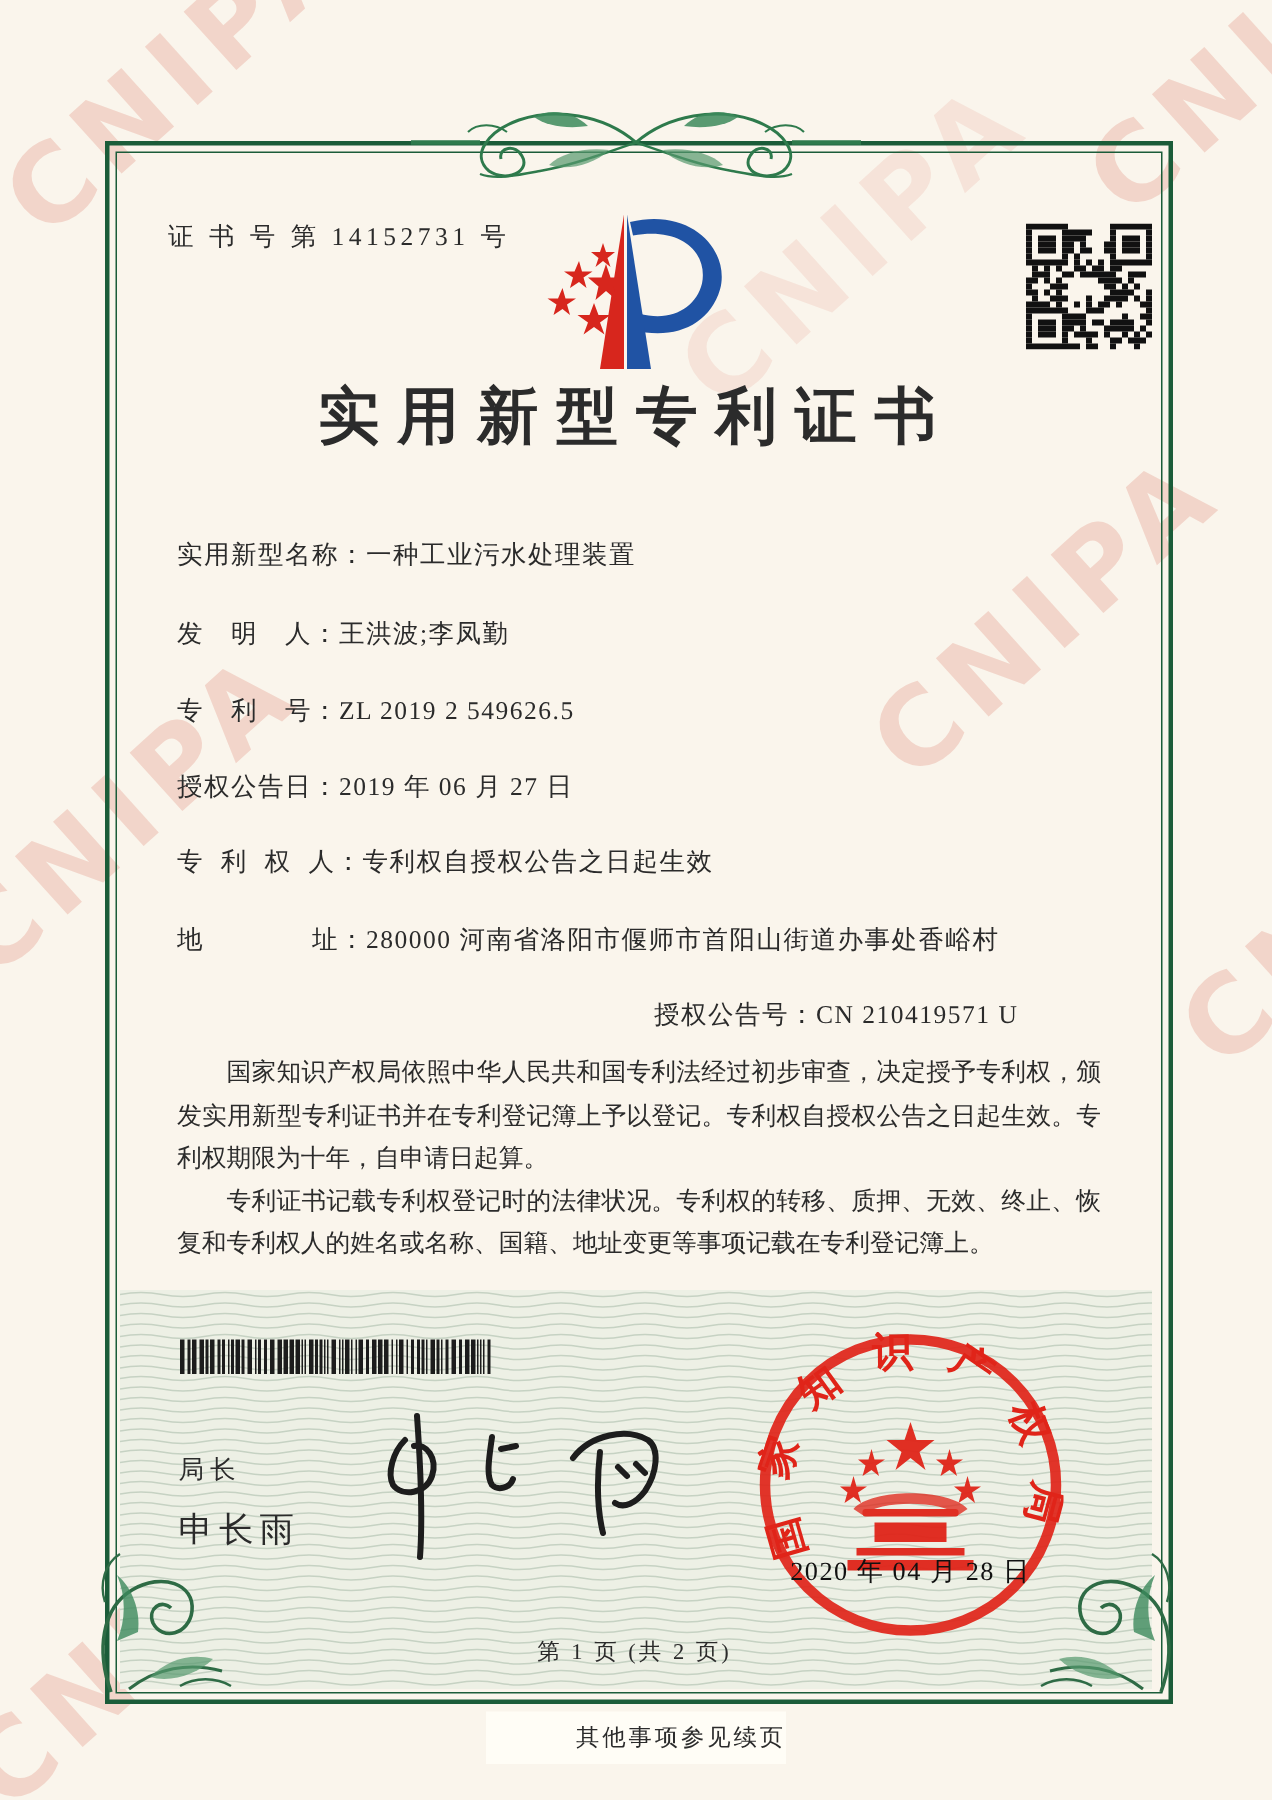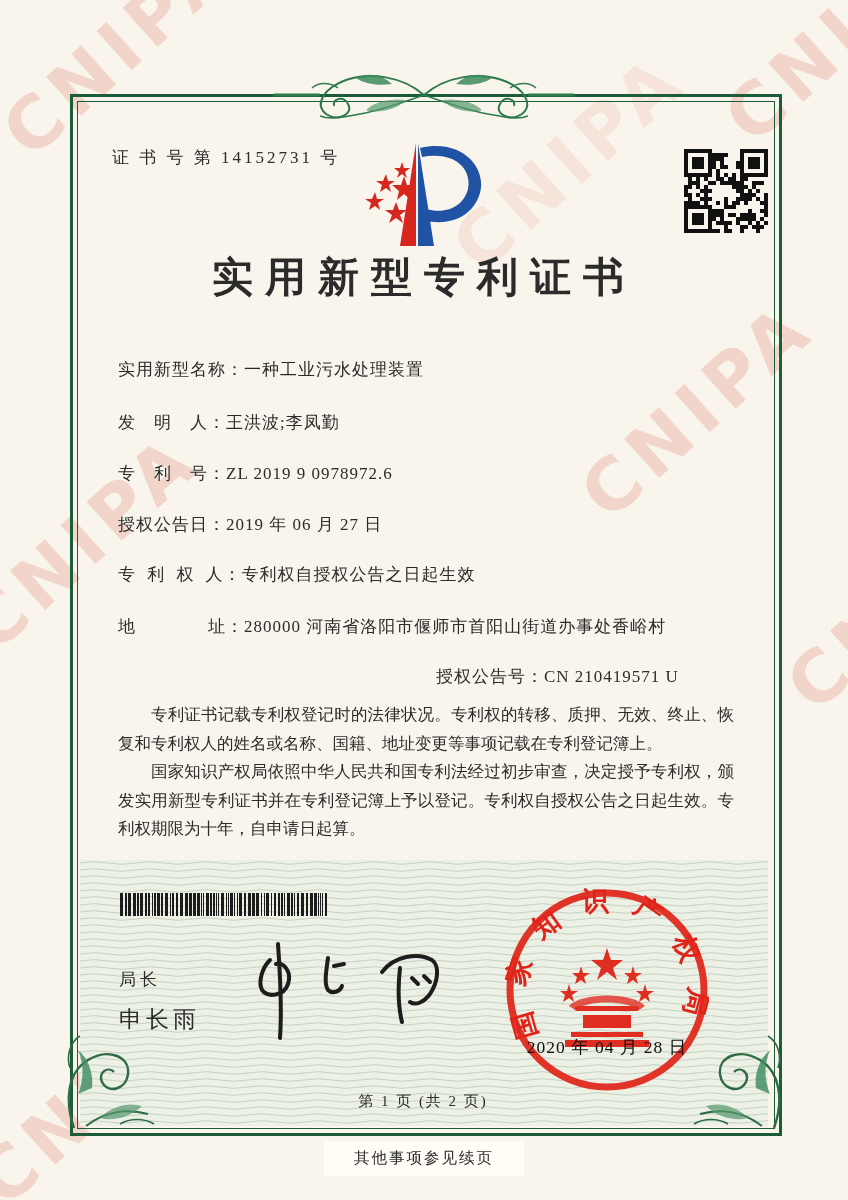--- a/index.html
+++ b/index.html
@@ -41,21 +41,21 @@
   .sig-title{position:absolute;left:119px;top:968px;font-size:17px;letter-spacing:4px;}
   .sig-name{position:absolute;left:119px;top:1004px;font-size:23px;letter-spacing:4px;}
   .sig-hand{position:absolute;left:232px;top:938px;}
 
   .seal{position:absolute;left:505px;top:888px;}
   .seal-date{position:absolute;left:505px;top:1035px;width:204px;text-align:center;
              font-size:17.5px;color:#111;letter-spacing:1px;}
 
   .page-no{position:absolute;left:70px;top:1092px;width:706px;text-align:center;font-size:15px;letter-spacing:2px;}
 
-  .note{position:absolute;left:324px;top:1141px;width:200px;text-align:center;
+  .note{position:absolute;left:324px;top:1141px;width:200px;text-align:right;
         background:#fffdf6;padding:7px 0;font-size:15.5px;letter-spacing:2px;}
 
   .logo{position:absolute;left:358px;top:140px;}
   .qr{position:absolute;left:684px;top:149px;}
   .orn-top{position:absolute;left:274px;top:64px;}
   .orn-bl{position:absolute;left:60px;top:1028px;}
   .orn-br{position:absolute;left:678px;top:1028px;transform:scaleX(-1);}
 </style>
 </head>
 <body>
@@ -402,32 +402,32 @@
     <rect x="44" y="80" width="4" height="4" fill="#111"></rect>
     <rect x="56" y="80" width="4" height="4" fill="#111"></rect>
     <rect x="72" y="80" width="4" height="4" fill="#111"></rect>
   </svg>
 
 <div class="title">实用新型专利证书</div>
 
 <div class="fields">
   <div class="frow" style="top:0"><span class="f-label">实用新型名称：</span><span class="f-value">一种工业污水处理装置</span></div>
   <div class="frow" style="top:53px"><span class="f-label">发　明　人：</span><span class="f-value">王洪波;李凤勤</span></div>
-  <div class="frow" style="top:104px"><span class="f-label">专　利　号：</span><span class="f-value">ZL 2019 9 0978972.6</span></div>
+  <div class="frow" style="top:104px"><span class="f-label">专　利　号：</span><span class="f-value">ZL 2019 2 549626.5</span></div>
   <div class="frow" style="top:155px"><span class="f-label">授权公告日：</span><span class="f-value">2019 年 06 月 27 日</span></div>
   <div class="frow" style="top:205px"><span class="f-label">专 利 权 人：</span><span class="f-value">专利权自授权公告之日起生效</span></div>
   <div class="frow" style="top:257px"><span class="f-label">地　　　　址：</span><span class="f-value">280000 河南省洛阳市偃师市首阳山街道办事处香峪村</span></div>
   <div class="frow" style="top:307px">
     <span class="f-sub2"><span class="f-label">授权公告号：</span><span class="f-value">CN 210419571 U</span></span>
   </div>
 </div>
 
 <div class="paras">
+  <p>国家知识产权局依照中华人民共和国专利法经过初步审查，决定授予专利权，颁发实用新型专利证书并在专利登记簿上予以登记。专利权自授权公告之日起生效。专利权期限为十年，自申请日起算。</p>
   <p>专利证书记载专利权登记时的法律状况。专利权的转移、质押、无效、终止、恢复和专利权人的姓名或名称、国籍、地址变更等事项记载在专利登记簿上。</p>
-  <p>国家知识产权局依照中华人民共和国专利法经过初步审查，决定授予专利权，颁发实用新型专利证书并在专利登记簿上予以登记。专利权自授权公告之日起生效。专利权期限为十年，自申请日起算。</p>
 </div>
 
 <div class="barcode" id="barcode"><span style="width: 3px; margin-right: 2px;"></span><span style="width: 2px; margin-right: 1px;"></span><span style="width: 3px; margin-right: 2px;"></span><span style="width: 3px; margin-right: 1px;"></span><span style="width: 2px; margin-right: 1px;"></span><span style="width: 3px; margin-right: 2px;"></span><span style="width: 2px; margin-right: 1px;"></span><span style="width: 2px; margin-right: 2px;"></span><span style="width: 1px; margin-right: 1px;"></span><span style="width: 2px; margin-right: 1px;"></span><span style="width: 3px; margin-right: 1px;"></span><span style="width: 2px; margin-right: 2px;"></span><span style="width: 3px; margin-right: 2px;"></span><span style="width: 1px; margin-right: 1px;"></span><span style="width: 2px; margin-right: 2px;"></span><span style="width: 2px; margin-right: 2px;"></span><span style="width: 3px; margin-right: 2px;"></span><span style="width: 3px; margin-right: 1px;"></span><span style="width: 3px; margin-right: 1px;"></span><span style="width: 3px; margin-right: 1px;"></span><span style="width: 3px; margin-right: 1px;"></span><span style="width: 1px; margin-right: 1px;"></span><span style="width: 1px; margin-right: 2px;"></span><span style="width: 3px; margin-right: 1px;"></span><span style="width: 2px; margin-right: 1px;"></span><span style="width: 2px; margin-right: 1px;"></span><span style="width: 1px; margin-right: 1px;"></span><span style="width: 1px; margin-right: 2px;"></span><span style="width: 3px; margin-right: 2px;"></span><span style="width: 1px; margin-right: 1px;"></span><span style="width: 1px; margin-right: 1px;"></span><span style="width: 3px; margin-right: 1px;"></span><span style="width: 1px; margin-right: 2px;"></span><span style="width: 1px; margin-right: 1px;"></span><span style="width: 3px; margin-right: 2px;"></span><span style="width: 2px; margin-right: 2px;"></span><span style="width: 3px; margin-right: 1px;"></span><span style="width: 3px; margin-right: 1px;"></span><span style="width: 3px; margin-right: 2px;"></span><span style="width: 1px; margin-right: 2px;"></span><span style="width: 1px; margin-right: 1px;"></span><span style="width: 3px; margin-right: 2px;"></span><span style="width: 1px; margin-right: 2px;"></span><span style="width: 2px; margin-right: 2px;"></span><span style="width: 2px; margin-right: 1px;"></span><span style="width: 2px; margin-right: 1px;"></span><span style="width: 1px; margin-right: 2px;"></span><span style="width: 3px; margin-right: 1px;"></span><span style="width: 2px; margin-right: 1px;"></span><span style="width: 1px; margin-right: 2px;"></span><span style="width: 2px; margin-right: 2px;"></span><span style="width: 3px; margin-right: 2px;"></span><span style="width: 2px; margin-right: 2px;"></span><span style="width: 3px; margin-right: 1px;"></span><span style="width: 3px; margin-right: 1px;"></span><span style="width: 1px; margin-right: 1px;"></span><span style="width: 1px; margin-right: 1px;"></span><span style="width: 1px; margin-right: 2px;"></span><span style="width: 2px; margin-right: 2px;"></span></div>
 
 <div class="sig-title">局长</div>
 <div class="sig-name">申长雨</div>
 <svg class="sig-hand" width="215" height="105" viewBox="0 0 215 105">
   <g stroke="#1d1d1d" stroke-width="4" fill="none" stroke-linecap="round">
     <path d="M38,22 C30,30 26,44 30,52 C36,60 52,58 56,46 C60,34 52,24 44,26"></path>
     <path d="M46,6 C48,34 50,72 48,100"></path>

